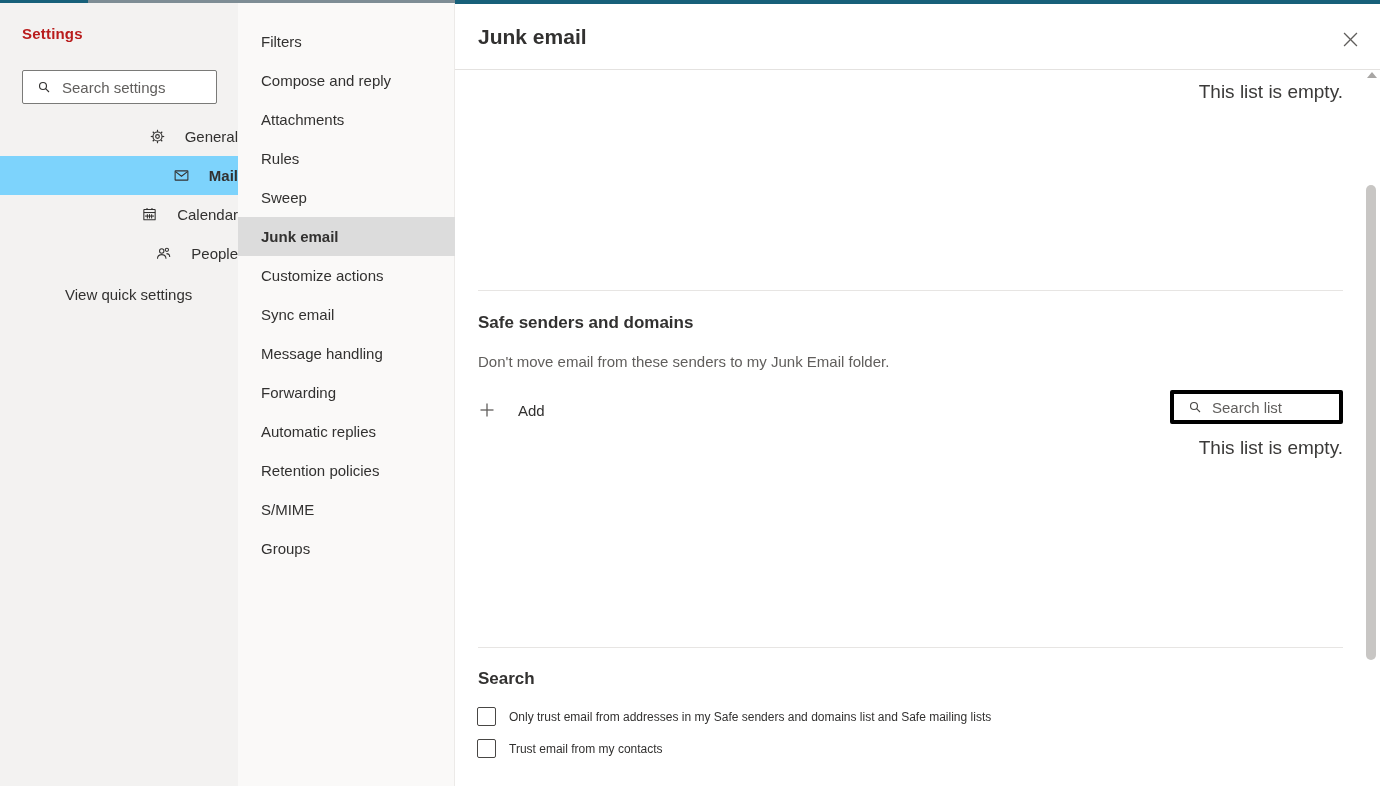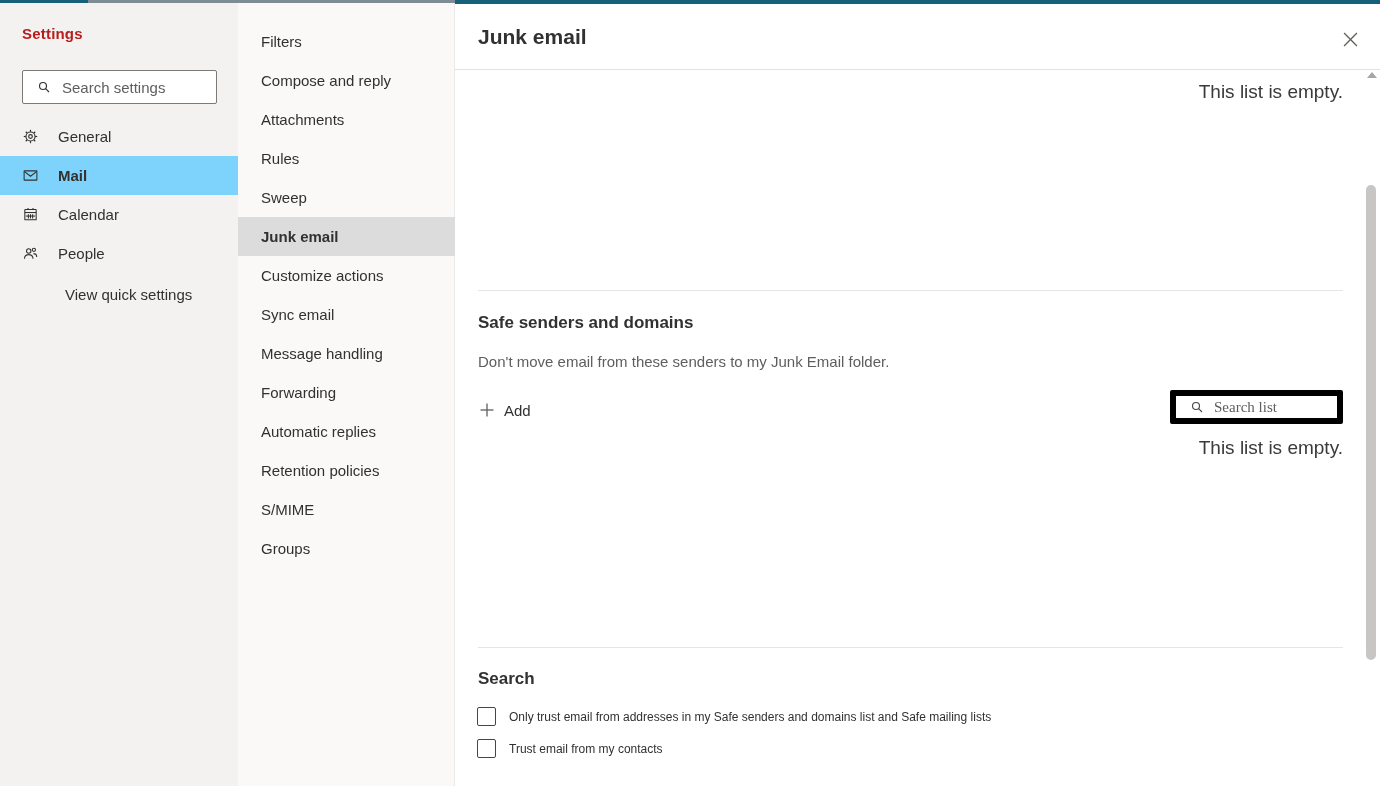--- a/index.html
+++ b/index.html
@@ -14,47 +14,47 @@
 
   
   .sidebar { left:0; top:3px; width:238px; height:783px; background:#f3f2f1; }
   .settings-title { left:22px; top:22px; font-size:15px; font-weight:600; color:#b91c1c; letter-spacing:.2px; }
   .search-box { left:22px; top:67px; width:195px; height:34px; background:#fff;
     border:1px solid #7a7a78; border-radius:2px; display:flex; align-items:center; padding-left:12px; gap:10px; }
   .search-box input { border:none; outline:none; flex:1; font-size:15px; color:#323130;
     font-family:inherit; background:transparent; min-width:0; }
   .search-box input::placeholder { color:#605e5c; }
   .side-list { left:0; top:114px; width:238px; }
-  .side-item { display:flex; align-items:center; height:39px; padding-left:22px; gap:19px;
-    font-size:15px; color:#323130; cursor:pointer; }
+  .side-item { display:flex; align-items:center; height:39px; padding-left:30px; gap:19px;
+    font-size:15px; color:#323130; cursor:pointer;justify-content:flex-end; }
   .side-item.selected { background:#7dd3fc; font-weight:600; }
   .side-icon { width:17px; height:17px; display:flex; align-items:center; justify-content:center; color:#323130; flex:0 0 17px; }
   .quick-settings { left:65px; top:283px; font-size:15px; color:#323130; cursor:pointer; }
 
   
   .navcol { left:238px; top:3px; width:217px; height:783px; background:#faf9f8; border-right:1px solid #eceae8; }
   .nav-list { position:absolute; left:0; top:19px; width:217px; }
   .nav-item { height:39px; line-height:39px; padding-left:23px; font-size:15px; color:#323130; cursor:pointer; }
   .nav-item.selected { background:#dcdcdc; font-weight:600; }
 
   
   .panel { left:455px; top:4px; width:925px; height:782px; background:#fff; }
   .panel-title { left:23px; top:21px; font-size:21px; font-weight:600; color:#323130; }
   .close-btn { left:880px; top:20px; width:30px; height:30px; display:flex; align-items:center; justify-content:center;
     color:#605e5c; cursor:pointer; }
   .hdr-divider { left:0; top:65px; width:925px; height:1px; background:#e4e2e0; }
   .divider { height:1px; background:#e7e5e3; left:23px; width:865px; }
   .empty-text { left:23px; width:865px; text-align:right; font-size:19px; color:#3b3a39; }
   .sec-heading { left:23px; font-size:17px; font-weight:600; color:#323130; }
   .sec-desc { left:23px; font-size:15px; color:#605e5c; }
-  .add-btn { left:21px; top:392px; height:28px; display:flex; align-items:center; gap:10px;
+  .add-btn { left:21px; top:392px; height:28px; display:flex; align-items:center; gap:24px;
     font-size:15px; color:#323130; cursor:pointer; padding:0 4px; }
   .add-btn .plus { color:#605e5c; display:flex; }
   .searchlist-box { left:715px; top:386px; width:173px; height:34px; background:#fff;
-    border:6px solid #000000; border-radius:2px; display:flex; align-items:center; padding-left:12px; gap:9px;font-family:Liberation Serif, serif; }
+    border:4px solid #000000; border-radius:2px; display:flex; align-items:center; padding-left:12px; gap:9px; }
   .searchlist-box input { border:none; outline:none; flex:1; font-size:15px; color:#323130;
     font-family:inherit; background:transparent; min-width:0; }
   .searchlist-box input::placeholder { color:#605e5c; }
   .filter-row { left:22px; display:flex; align-items:center; gap:13px; font-size:12px; color:#323130; }
   .checkbox { width:19px; height:19px; border:1px solid #484644; border-radius:2px; background:#fff; cursor:pointer; flex:0 0 19px; }
 
   
   .sb-up { left:1367px; top:72px; width:0; height:0;
     border-left:5px solid transparent; border-right:5px solid transparent; border-bottom:6px solid #a8a6a4; }
   .sb-thumb { left:1366px; top:185px; width:10px; height:475px; background:#c8c6c4; border-radius:5px; }

